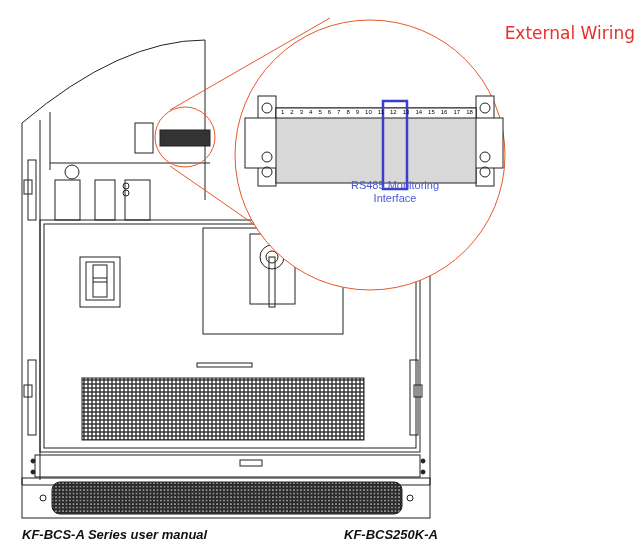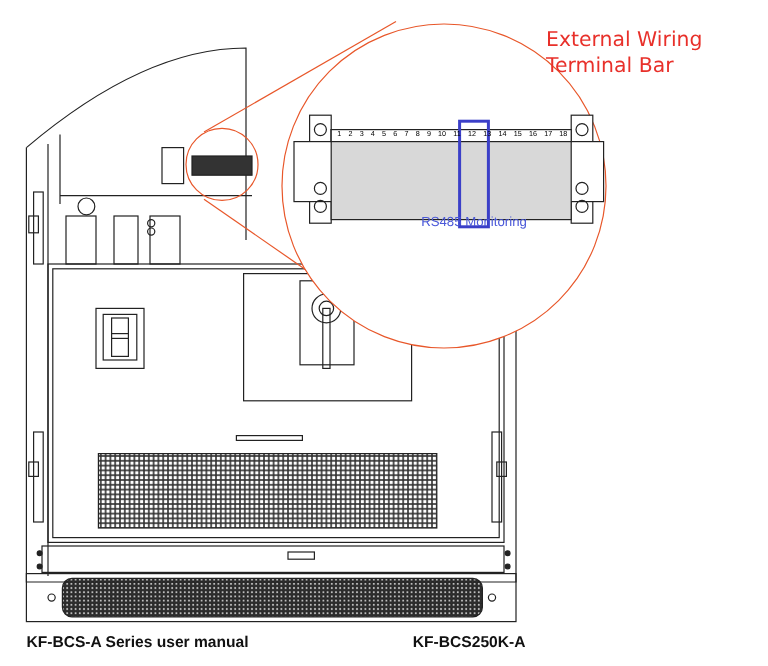--- a/index.html
+++ b/index.html
@@ -1,20 +1,20 @@
 <!DOCTYPE html>
 <html><head>
 <meta charset="utf-8">
 <style>
   html,body{margin:0;padding:0;background:#fff;}
   body{width:640px;height:555px;position:relative;overflow:hidden;font-family:"Liberation Sans",sans-serif;}
   svg{position:absolute;left:0;top:0;}
-  .callout{position:absolute;color:#e8302a;font-family:"DejaVu Sans",sans-serif;font-size:17px;line-height:22px;text-align:left;}
+  .callout{position:absolute;color:#e8302a;font-family:"DejaVu Sans",sans-serif;font-size:17px;line-height:22px;text-align:right;}
   .rs485{position:absolute;color:#4a58d8;font-size:11px;line-height:13px;text-align:center;}
-  .footer{position:absolute;top:527px;font-weight:bold;font-size:13px;color:#111;}
+  .footer{position:absolute;top:527px;font-weight:bold;font-style:italic;font-size:13px;color:#111;}
 </style>
 </head>
 <body>
 
 <svg width="640" height="555" fill="none" stroke="#222" stroke-width="1">
 
   <path d="M22 123 Q120 40 205 40 L205 200"></path>
   <path d="M22 123 L22 485 L430 485 L430 200"></path>
   <path d="M40 120 L40 480"></path>
   <path d="M50 112 L50 170"></path>
@@ -112,21 +112,21 @@
     <span>13</span>
     <span>14</span>
     <span>15</span>
     <span>16</span>
     <span>17</span>
     <span>18</span>
   </div>
 
 <div class="callout" style="left:455px;top:22px;width:180px;">
   <div>External Wiring</div>
-  <div>Terminal Bar</div>
 </div>
 
 <div class="rs485" style="left:330px;top:179px;width:130px;">
   <div>RS485 Monitoring</div>
+  <div>Interface</div>
 </div>
 
 <div class="footer" style="left:22px;">KF-BCS-A Series user manual</div>
 <div class="footer" style="left:344px;">KF-BCS250K-A</div>
 
 </body></html>

